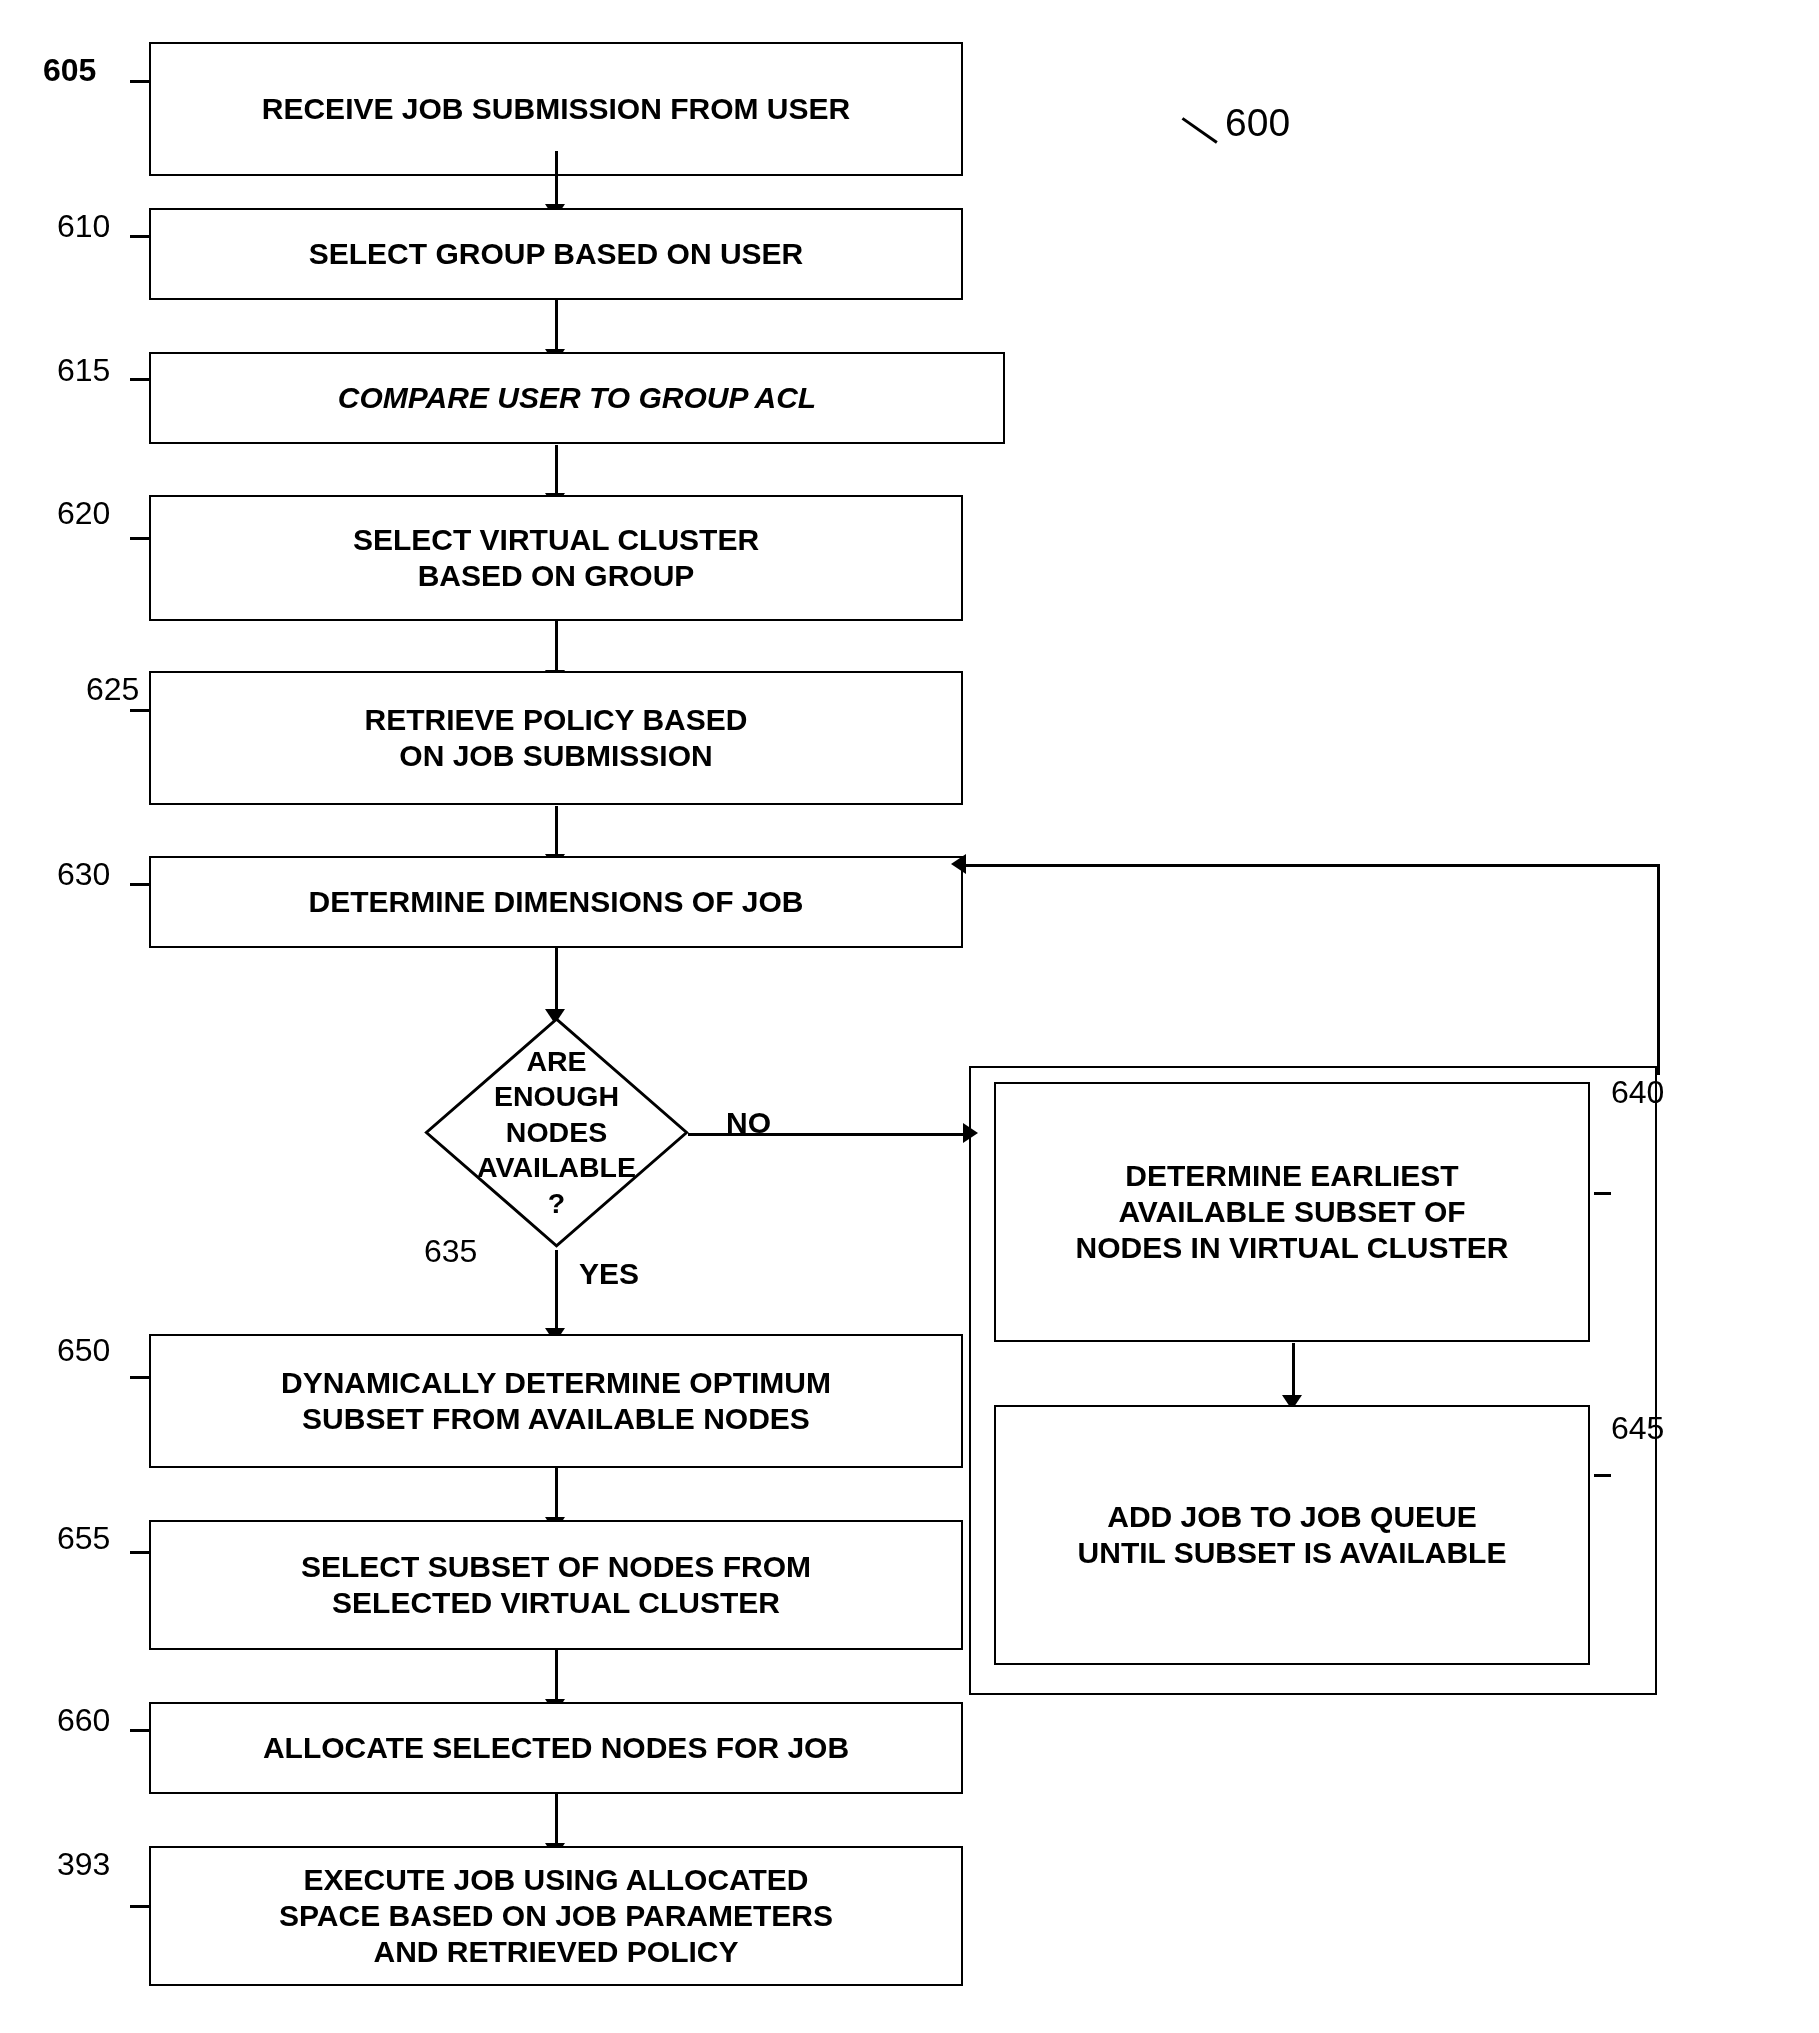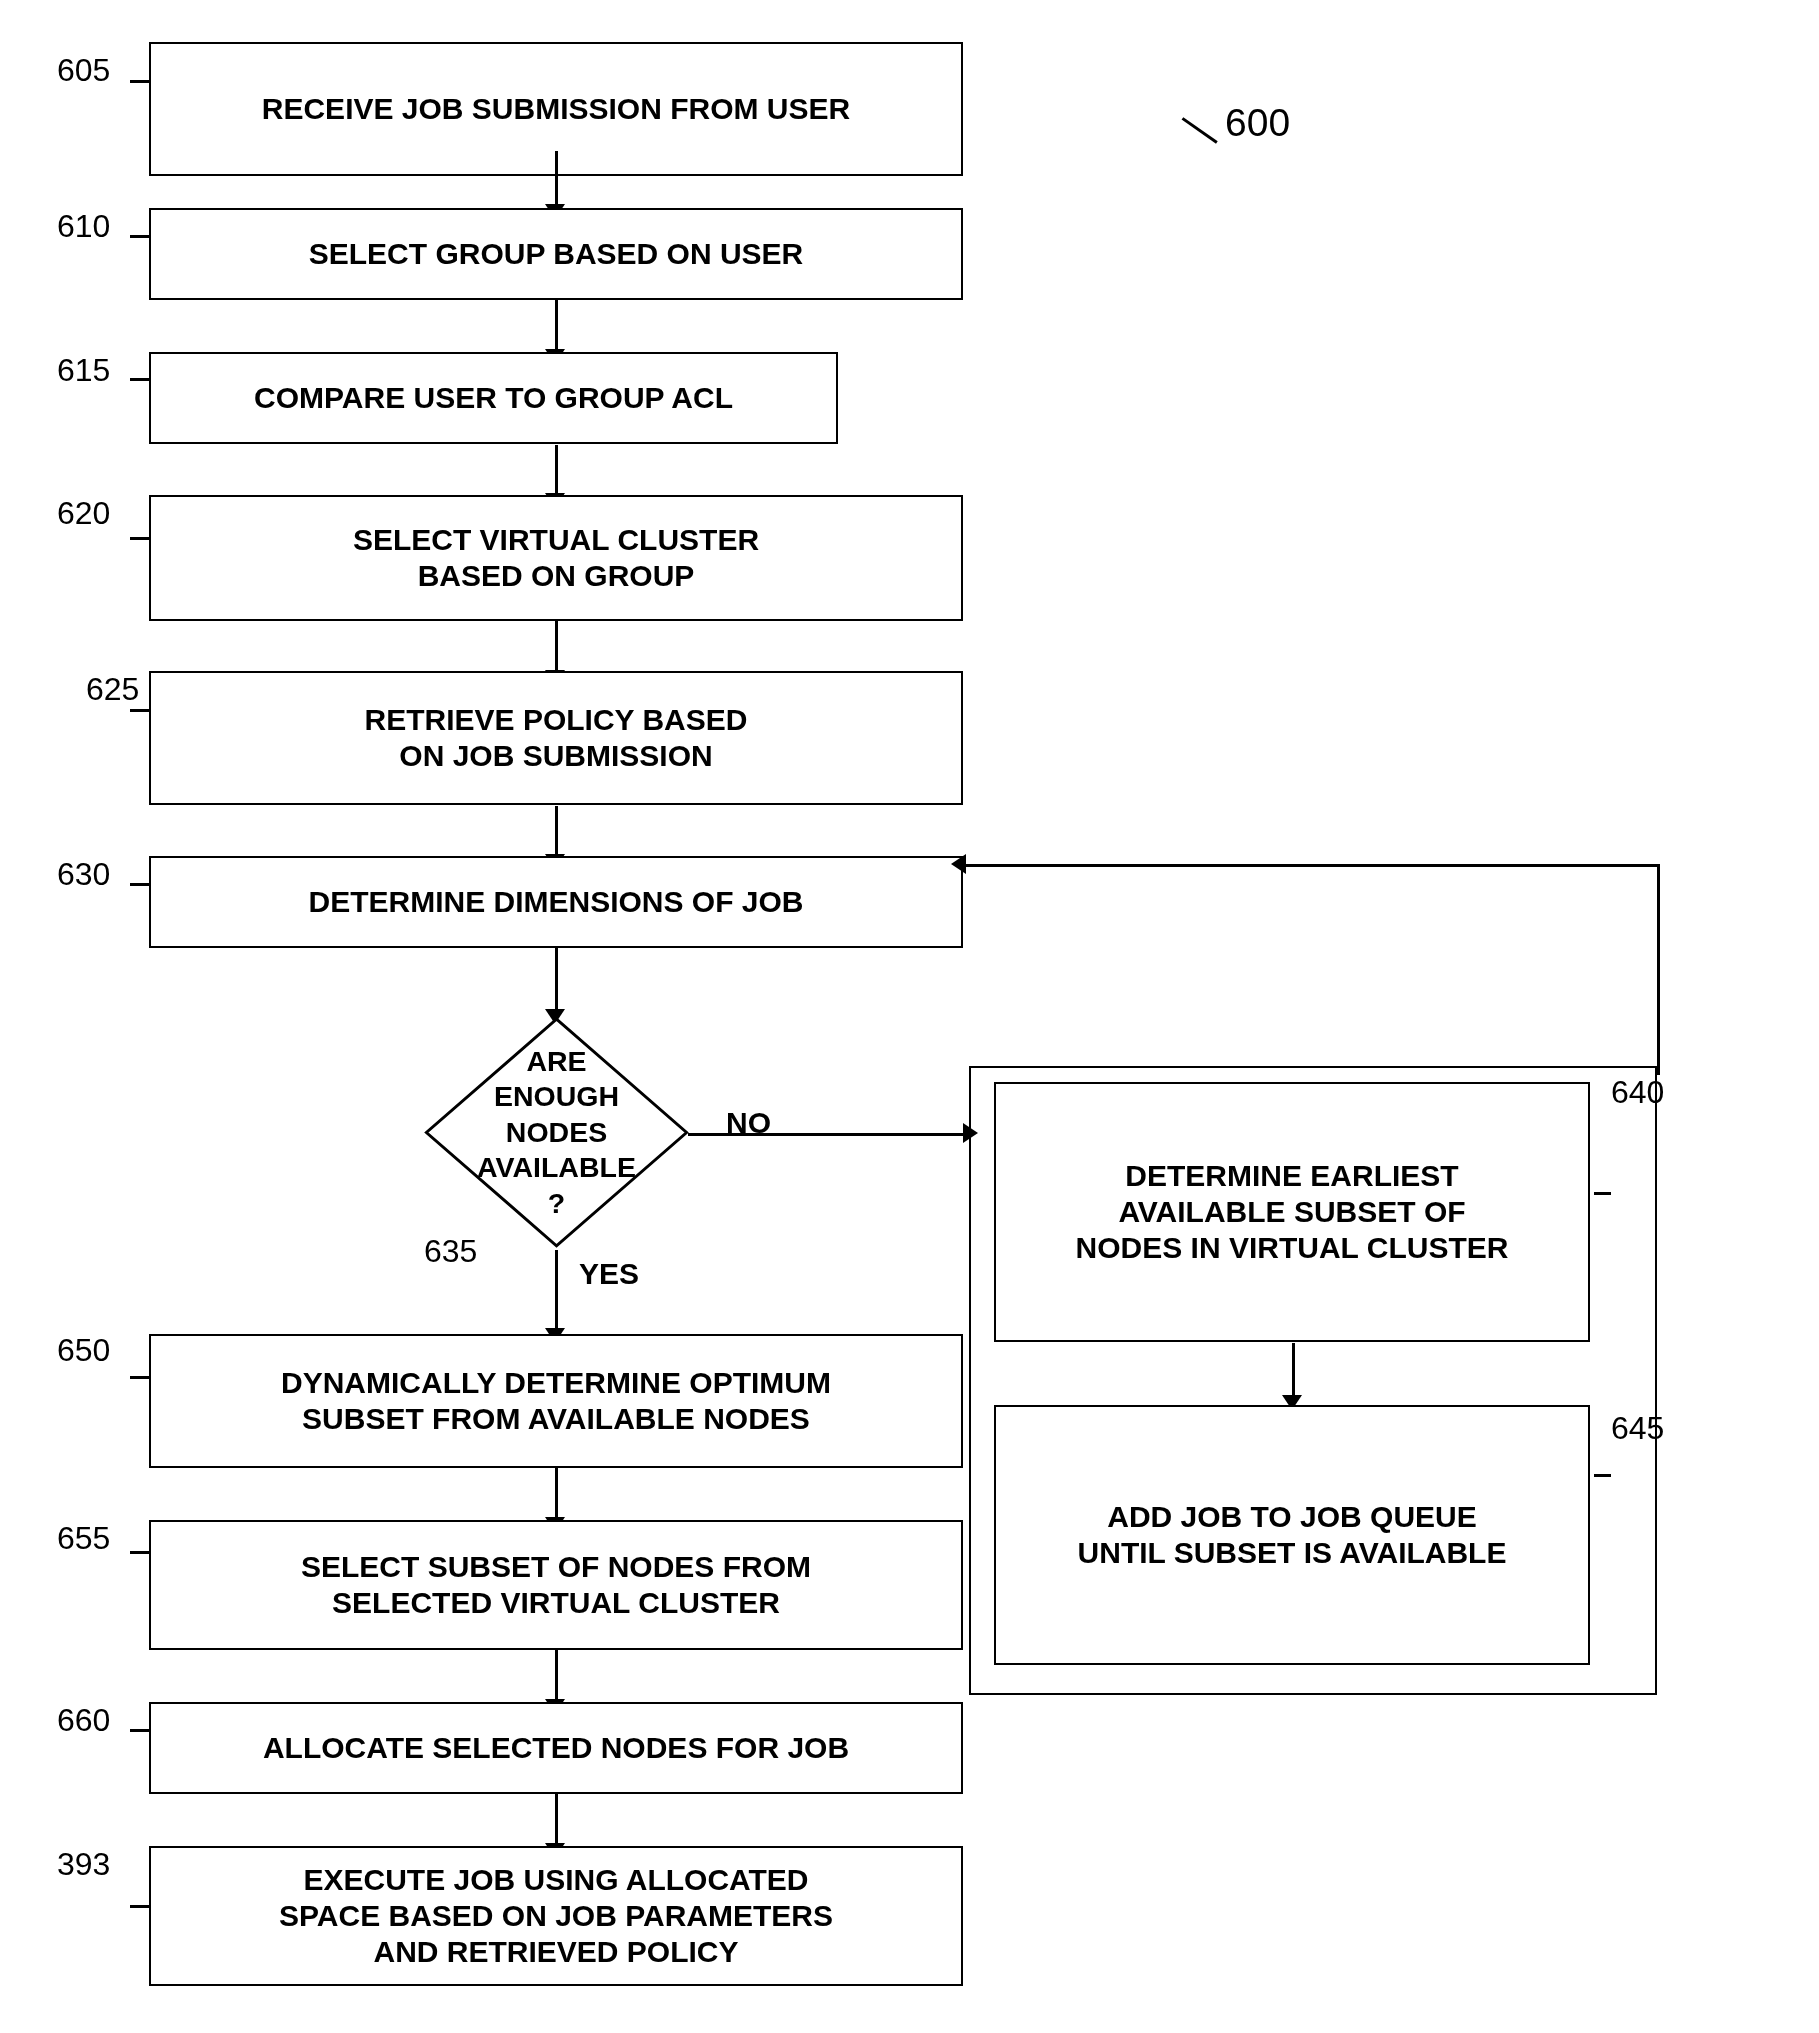--- a/index.html
+++ b/index.html
@@ -100,42 +100,42 @@
 <body>
 
 <div class="diagram">
 
   <div class="diagram-label" style="left:1225px; top:101px;">
     <span>600</span>
   </div>
 
   <div style="position:absolute; left:1175px; top:141px; width:42px; height:2.5px; background:#000; transform:rotate(35deg); transform-origin:right center;"></div>
 
-  <div class="ref-number" style="left:57px; top:52px;">605</div>
+  <div class="ref-number" style="left:43px; top:52px;font-weight:bold;">605</div>
 
   <div style="position:absolute; left:130px; top:80px; width:21px; height:2.5px; background:#000;"></div>
   <div class="flowbox" style="left:149px; top:42px; width:814px; height:134px;">
     <span>RECEIVE JOB SUBMISSION FROM USER</span>
   </div>
 
   <div class="arrow arrow-v" style="left:555px; top:151px; height:59px;"></div>
   <div class="arrowhead-down" style="left:545px; top:204px;"></div>
 
   <div class="ref-number" style="left:57px; top:208px;">610</div>
   <div style="position:absolute; left:130px; top:235px; width:21px; height:2.5px; background:#000;"></div>
   <div class="flowbox" style="left:149px; top:208px; width:814px; height:92px;">
     <span>SELECT GROUP BASED ON USER</span>
   </div>
 
   <div class="arrow arrow-v" style="left:555px; top:300px; height:55px;"></div>
   <div class="arrowhead-down" style="left:545px; top:349px;"></div>
 
   <div class="ref-number" style="left:57px; top:352px;">615</div>
   <div style="position:absolute; left:130px; top:378px; width:21px; height:2.5px; background:#000;"></div>
-  <div class="flowbox" style="left:149px; top:352px; width:689px; height:92px;">
+  <div class="flowbox" style="left:149px; top:352px; width:856px; height:92px;font-style:italic;">
     <span>COMPARE USER TO GROUP ACL</span>
   </div>
 
   <div class="arrow arrow-v" style="left:555px; top:445px; height:55px;"></div>
   <div class="arrowhead-down" style="left:545px; top:493px;"></div>
 
   <div class="ref-number" style="left:57px; top:495px;">620</div>
   <div style="position:absolute; left:130px; top:537px; width:21px; height:2.5px; background:#000;"></div>
   <div class="flowbox" style="left:149px; top:495px; width:814px; height:126px;">
     <span style="white-space:pre-line;">SELECT VIRTUAL CLUSTER

